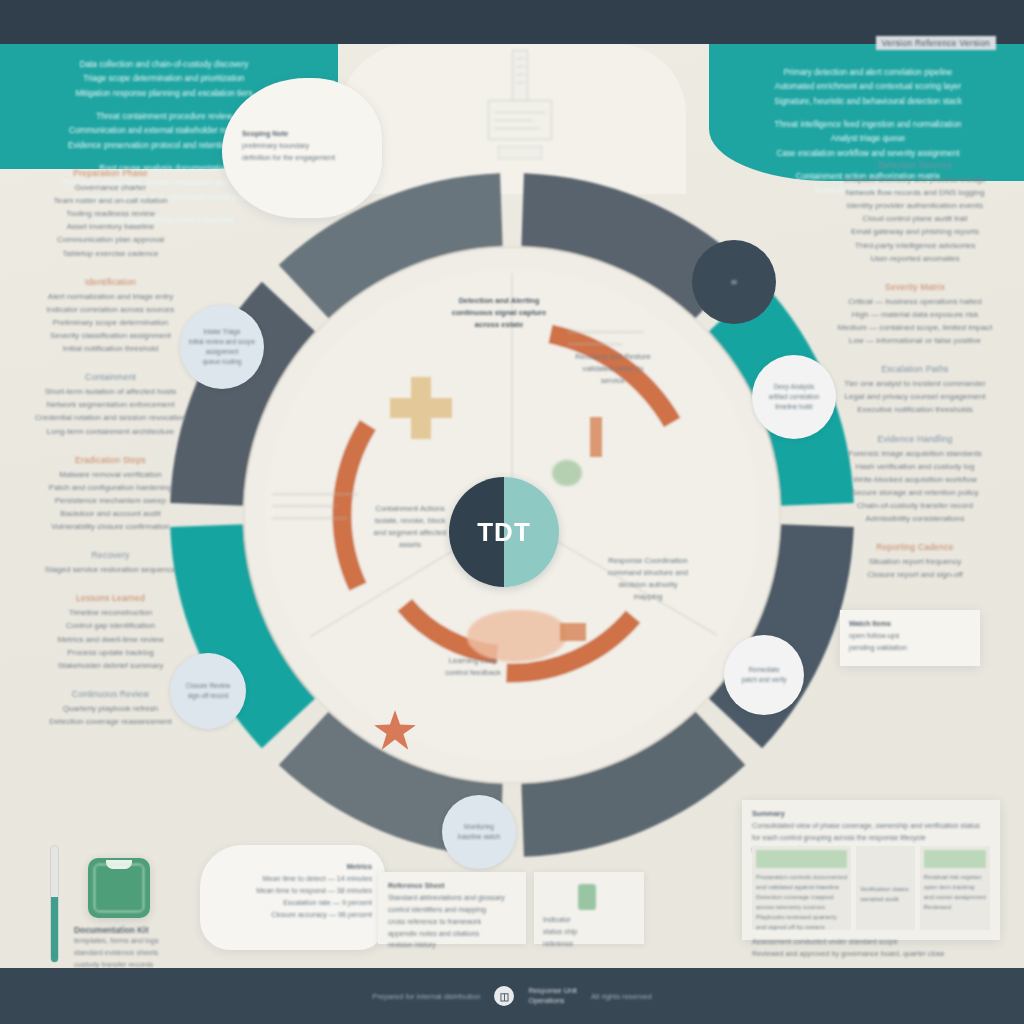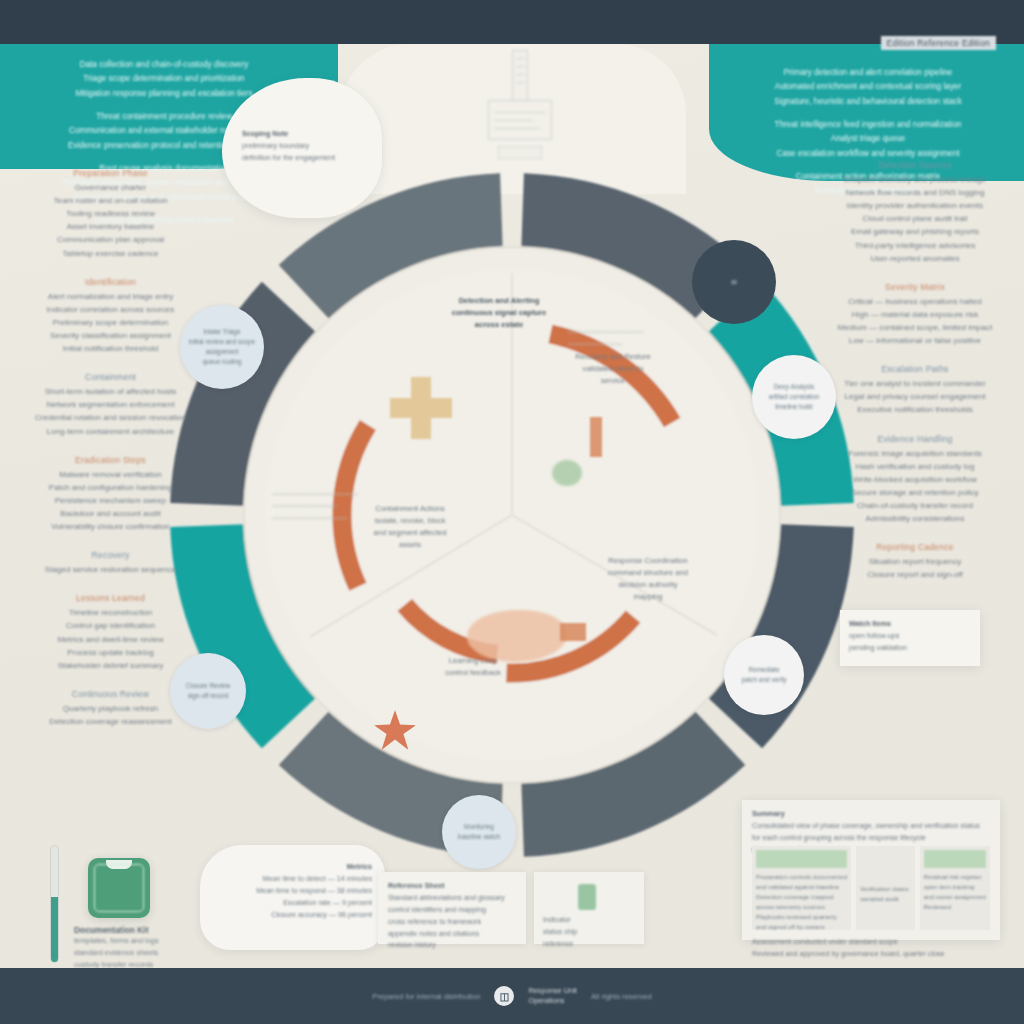--- a/index.html
+++ b/index.html
@@ -541,20 +541,25 @@
 
         <g id="ring-ribbons" fill="none" stroke="#cf7247" stroke-width="19" stroke-linecap="butt">
             <path d="M 398.4636628012855 179.04269386424596 A 185 185 0 0 1 520.2146997001212 267.5"></path>
             <path d="M 205.92767620376952 431.8451044959189 A 170 170 0 0 1 215.83182365340758 269.9137250803552"></path>
             <path d="M 481.03502201279855 461.5604423304732 A 158 158 0 0 1 354.4858795210049 517.9037506690172"></path>
             <path d="M 345.3660151425285 499.23306535155825 A 140 140 0 0 1 252.7537779633431 449.9902653561155"></path>
           </g>
       </g>
     </svg>
 
+    <div class="hub">
+      <div class="half-l"></div>
+      <div class="half-r"></div>
+      <div class="hub-label">TDT</div>
+    </div>
 
     <div class="cross">
       <div class="bar h"></div>
         <div class="bar v"></div>
     </div>
     <div class="blob"></div>
     <div class="star"></div>
     <div class="greendot"></div>
     <div class="orangechip" style="left:438px; top:262px; width:12px; height:40px;"></div>
     <div class="orangechip" style="left:408px; top:468px; width:26px; height:18px;"></div>
@@ -728,21 +733,21 @@
   <div class="card card-r1">
     <div class="card-txt pt" id="cr1">
         <span class="hd">Watch Items</span>
         <span class="ln">open follow-ups</span>
         <span class="ln">pending validation</span>
       </div>
   </div>
 
   <div class="header-band"></div>
   <div class="header-title">IT Incident Response and Forensic Chain Investigation Framework — Operational Security Taxonomy</div>
-  <div class="header-sub">Edition Reference Edition</div>
+  <div class="header-sub">Version Reference Version</div>
 
   <div class="footer-band">
     <div class="footer-inner">
       <span class="footer-txt">Prepared for internal distribution</span>
       <span class="footer-logo">
           <span class="fl">◫</span>
         </span>
       <span class="footer-brand" id="fbrand">
           <span class="ln">Response Unit</span>
           <span class="ln">Operations</span>

